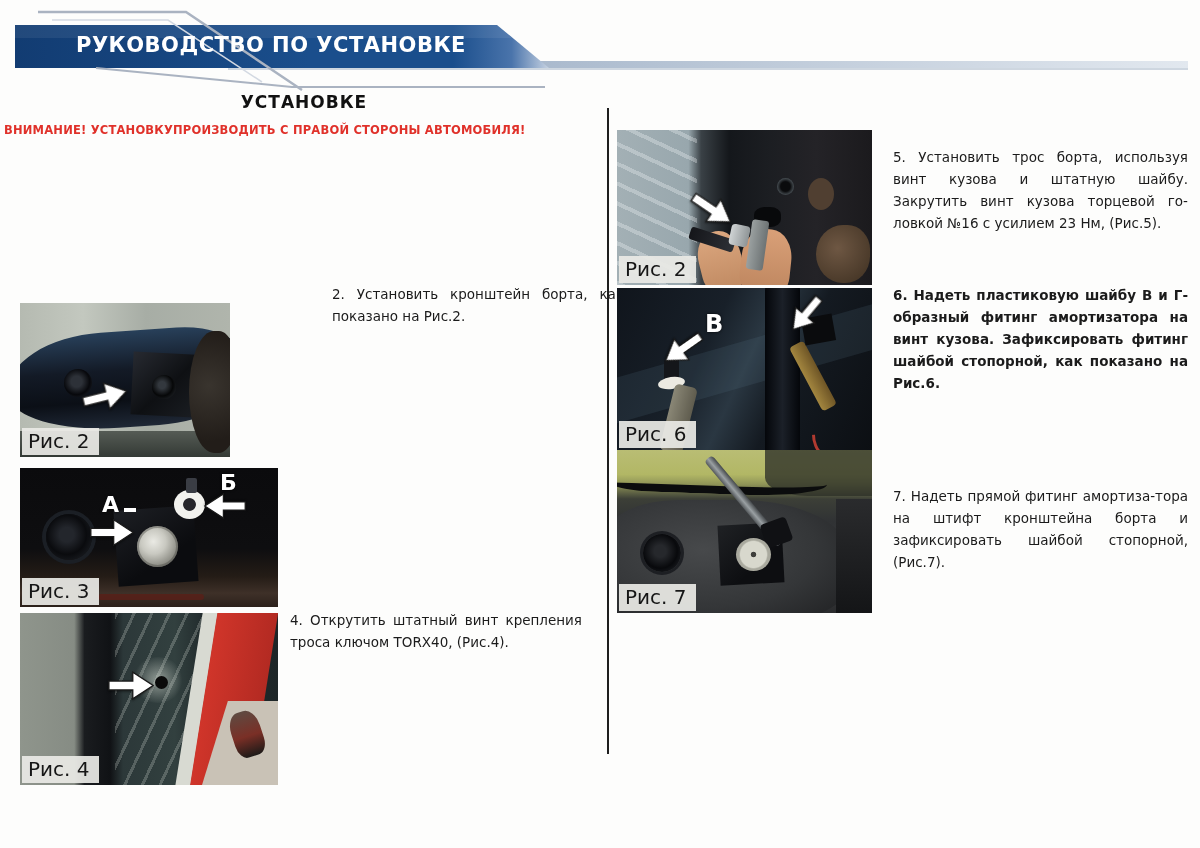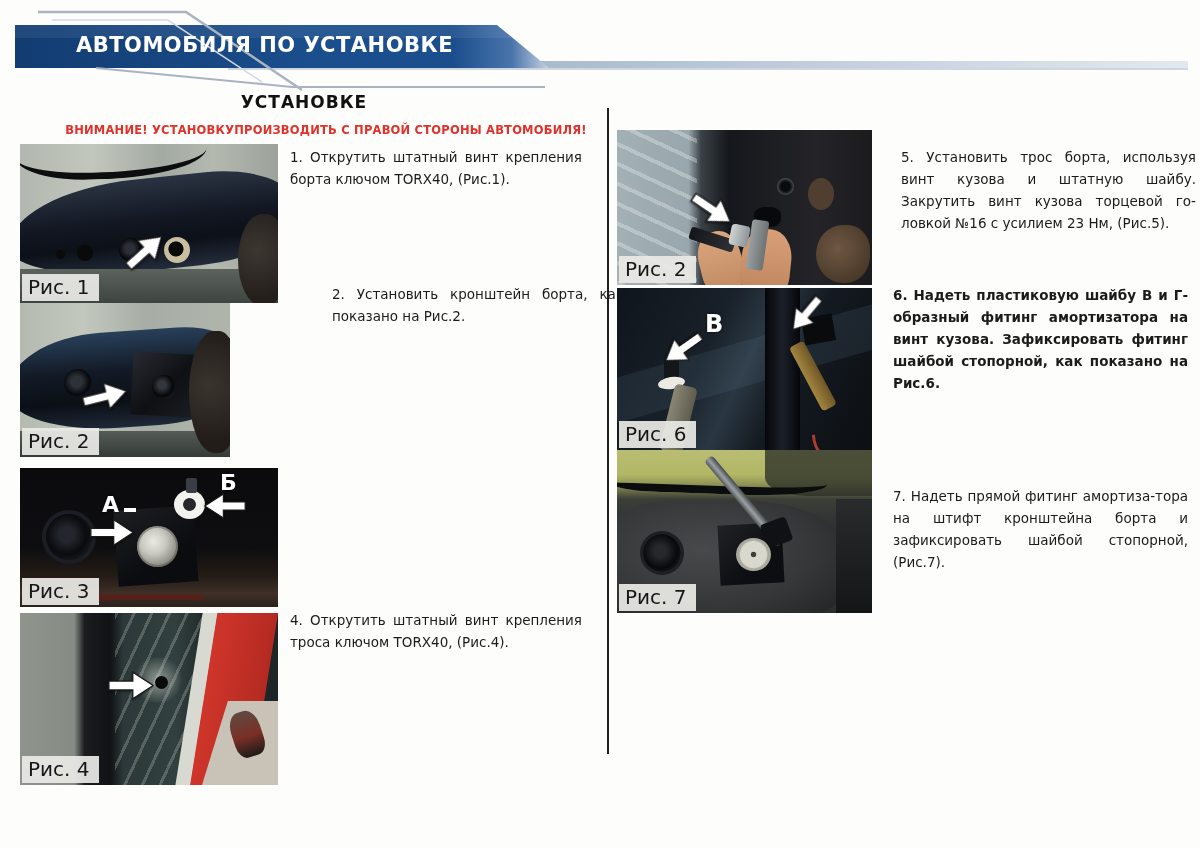--- a/index.html
+++ b/index.html
@@ -4,29 +4,29 @@
 <style>
   html,body{margin:0;padding:0;background:#ffffff;}
   .page{position:relative;width:1200px;height:848px;background:#fdfdfc;overflow:hidden;
         font-family:"DejaVu Sans",sans-serif;}
   
   .hdr-svg{position:absolute;left:0;top:0;}
   .banner-title{position:absolute;left:76px;top:33px;width:440px;color:#ffffff;
     font-size:21px;font-weight:bold;letter-spacing:0.5px;white-space:nowrap;}
   .section-title{position:absolute;left:0;top:92px;width:608px;text-align:center;
     font-size:17px;font-weight:bold;letter-spacing:1px;color:#111;}
-  .warning{position:absolute;left:18px;top:123px;width:616px;text-align:center;
+  .warning{position:absolute;left:4px;top:123px;width:616px;text-align:left;
     font-size:11.5px;font-weight:bold;color:#e0312a;letter-spacing:0.2px;}
   .divider{position:absolute;left:607px;top:108px;width:2px;height:646px;background:#1e1e1e;}
   
   .instr{position:absolute;width:292px;font-size:13.5px;line-height:22px;color:#1b1b1b;
     text-align:justify;}
   #i1{left:290px;top:146px;} #i2{left:290px;top:283px;margin-left:42px;} #i3{left:290px;top:464px;}
   #i4{left:290px;top:609px;}
-  #i5{left:893px;top:146px;width:295px;margin-left:8px;} #i6{left:893px;top:284px;width:295px;font-weight:bold;}
+  #i5{left:893px;top:146px;width:295px;} #i6{left:893px;top:284px;width:295px;font-weight:bold;}
   #i7{left:893px;top:446px;width:295px;margin-top:39px;}
   
   .ph{position:absolute;overflow:hidden;background:#222;}
   .ph *{position:absolute;}
   .fig-label{left:2px;bottom:2px;font-size:20px;line-height:26px;padding:0 9px 1px 6px;
     color:#161616;background:rgba(233,233,229,0.93);white-space:nowrap;}
   .marker{color:#fff;font-size:22px;font-weight:bold;text-shadow:0 0 3px rgba(0,0,0,.8);}
   .arrow{filter:drop-shadow(0 1px 1px rgba(0,0,0,.5));}
   
   #f1{left:20px;top:144px;width:258px;height:159px;
@@ -178,47 +178,32 @@
       </linearGradient>
     </defs>
     <rect x="228" y="61" width="960" height="7" fill="url(#ruleGrad)"></rect>
     <line x1="228" y1="69" x2="1188" y2="69" stroke="#9fb0c4" stroke-width="1"></line>
     <polygon points="15,25 497,25 549,68 15,68" fill="url(#bannerGrad)"></polygon>
     <polygon points="15,25 497,25 512,38 15,38" fill="rgba(255,255,255,0.07)"></polygon>
     <polyline points="38,12 186,12 302,90" fill="none" stroke="#aab3c1" stroke-width="2.5"></polyline>
     <polyline points="52,20 168,20 262,82" fill="none" stroke="#d3d9e2" stroke-width="1.5"></polyline>
     <polyline points="96,68 292,87 545,87" fill="none" stroke="#aab3c1" stroke-width="2"></polyline>
   </svg>
-  <div class="banner-title">АВТОМОБИЛЯ ПО УСТАНОВКЕ</div>
+  <div class="banner-title">РУКОВОДСТВО ПО УСТАНОВКЕ</div>
 
   <div class="section-title">УСТАНОВКЕ</div>
   <div class="warning">ВНИМАНИЕ! УСТАНОВКУПРОИЗВОДИТЬ С ПРАВОЙ СТОРОНЫ АВТОМОБИЛЯ!</div>
   <div class="divider"></div>
 
-  <div class="instr" id="i1">1.  Открутить  штатный  винт  крепления борта ключом TORX40, (Рис.1).</div>
   <div class="instr" id="i2">2.  Установить  кронштейн  борта,  как показано на Рис.2.</div>
   <div class="instr" id="i4">4.  Открутить  штатный  винт  крепления троса ключом TORX40, (Рис.4).</div>
   <div class="instr" id="i5">5. Установить трос борта, используя винт кузова и штатную шайбу. Закрутить винт кузова торцевой го-ловкой №16 с усилием 23 Нм, (Рис.5).</div>
   <div class="instr" id="i6">6. Надеть пластиковую шайбу В и Г-образный фитинг амортизатора на винт кузова. Зафиксировать фитинг шайбой стопорной, как показано на Рис.6.</div>
   <div class="instr" id="i7">7. Надеть прямой фитинг амортиза-тора на штифт кронштейна борта и зафиксировать шайбой стопорной, (Рис.7).</div>
 
-  <div class="ph" id="f1">
-    <div class="p1-beam"></div>
-    <div class="p1-bottom"></div>
-    <div class="p1-cable"></div>
-    <span class="hole p1-h1"></span>
-    <span class="hole p1-h2"></span>
-    <span class="p1-torx"></span>
-    <span class="p1-ring"></span>
-    <div class="p1-foam"></div>
-    <svg class="arrow" width="46" height="31" viewBox="0 0 52 34" style="left:102px;top:92px;transform:rotate(-42deg)">
-        <polygon points="1,12 28,12 28,2 51,17 28,32 28,22 1,22" fill="#fff" stroke="#1a1a1a" stroke-width="1.5"></polygon>
-      </svg>
-    <span class="fig-label">Рис. 1</span>
-  </div>
 
   <div class="ph" id="f2">
     <div class="p2-beam"></div>
     <div class="p2-bottom"></div>
     <span class="p2-torx"></span>
     <div class="p2-block"></div>
     <span class="p2-hole"></span>
     <span class="p2-red"></span>
     <div class="p2-foam"></div>
     <svg class="arrow" width="46" height="31" viewBox="0 0 52 34" style="left:62px;top:78px;transform:rotate(-14deg)">

